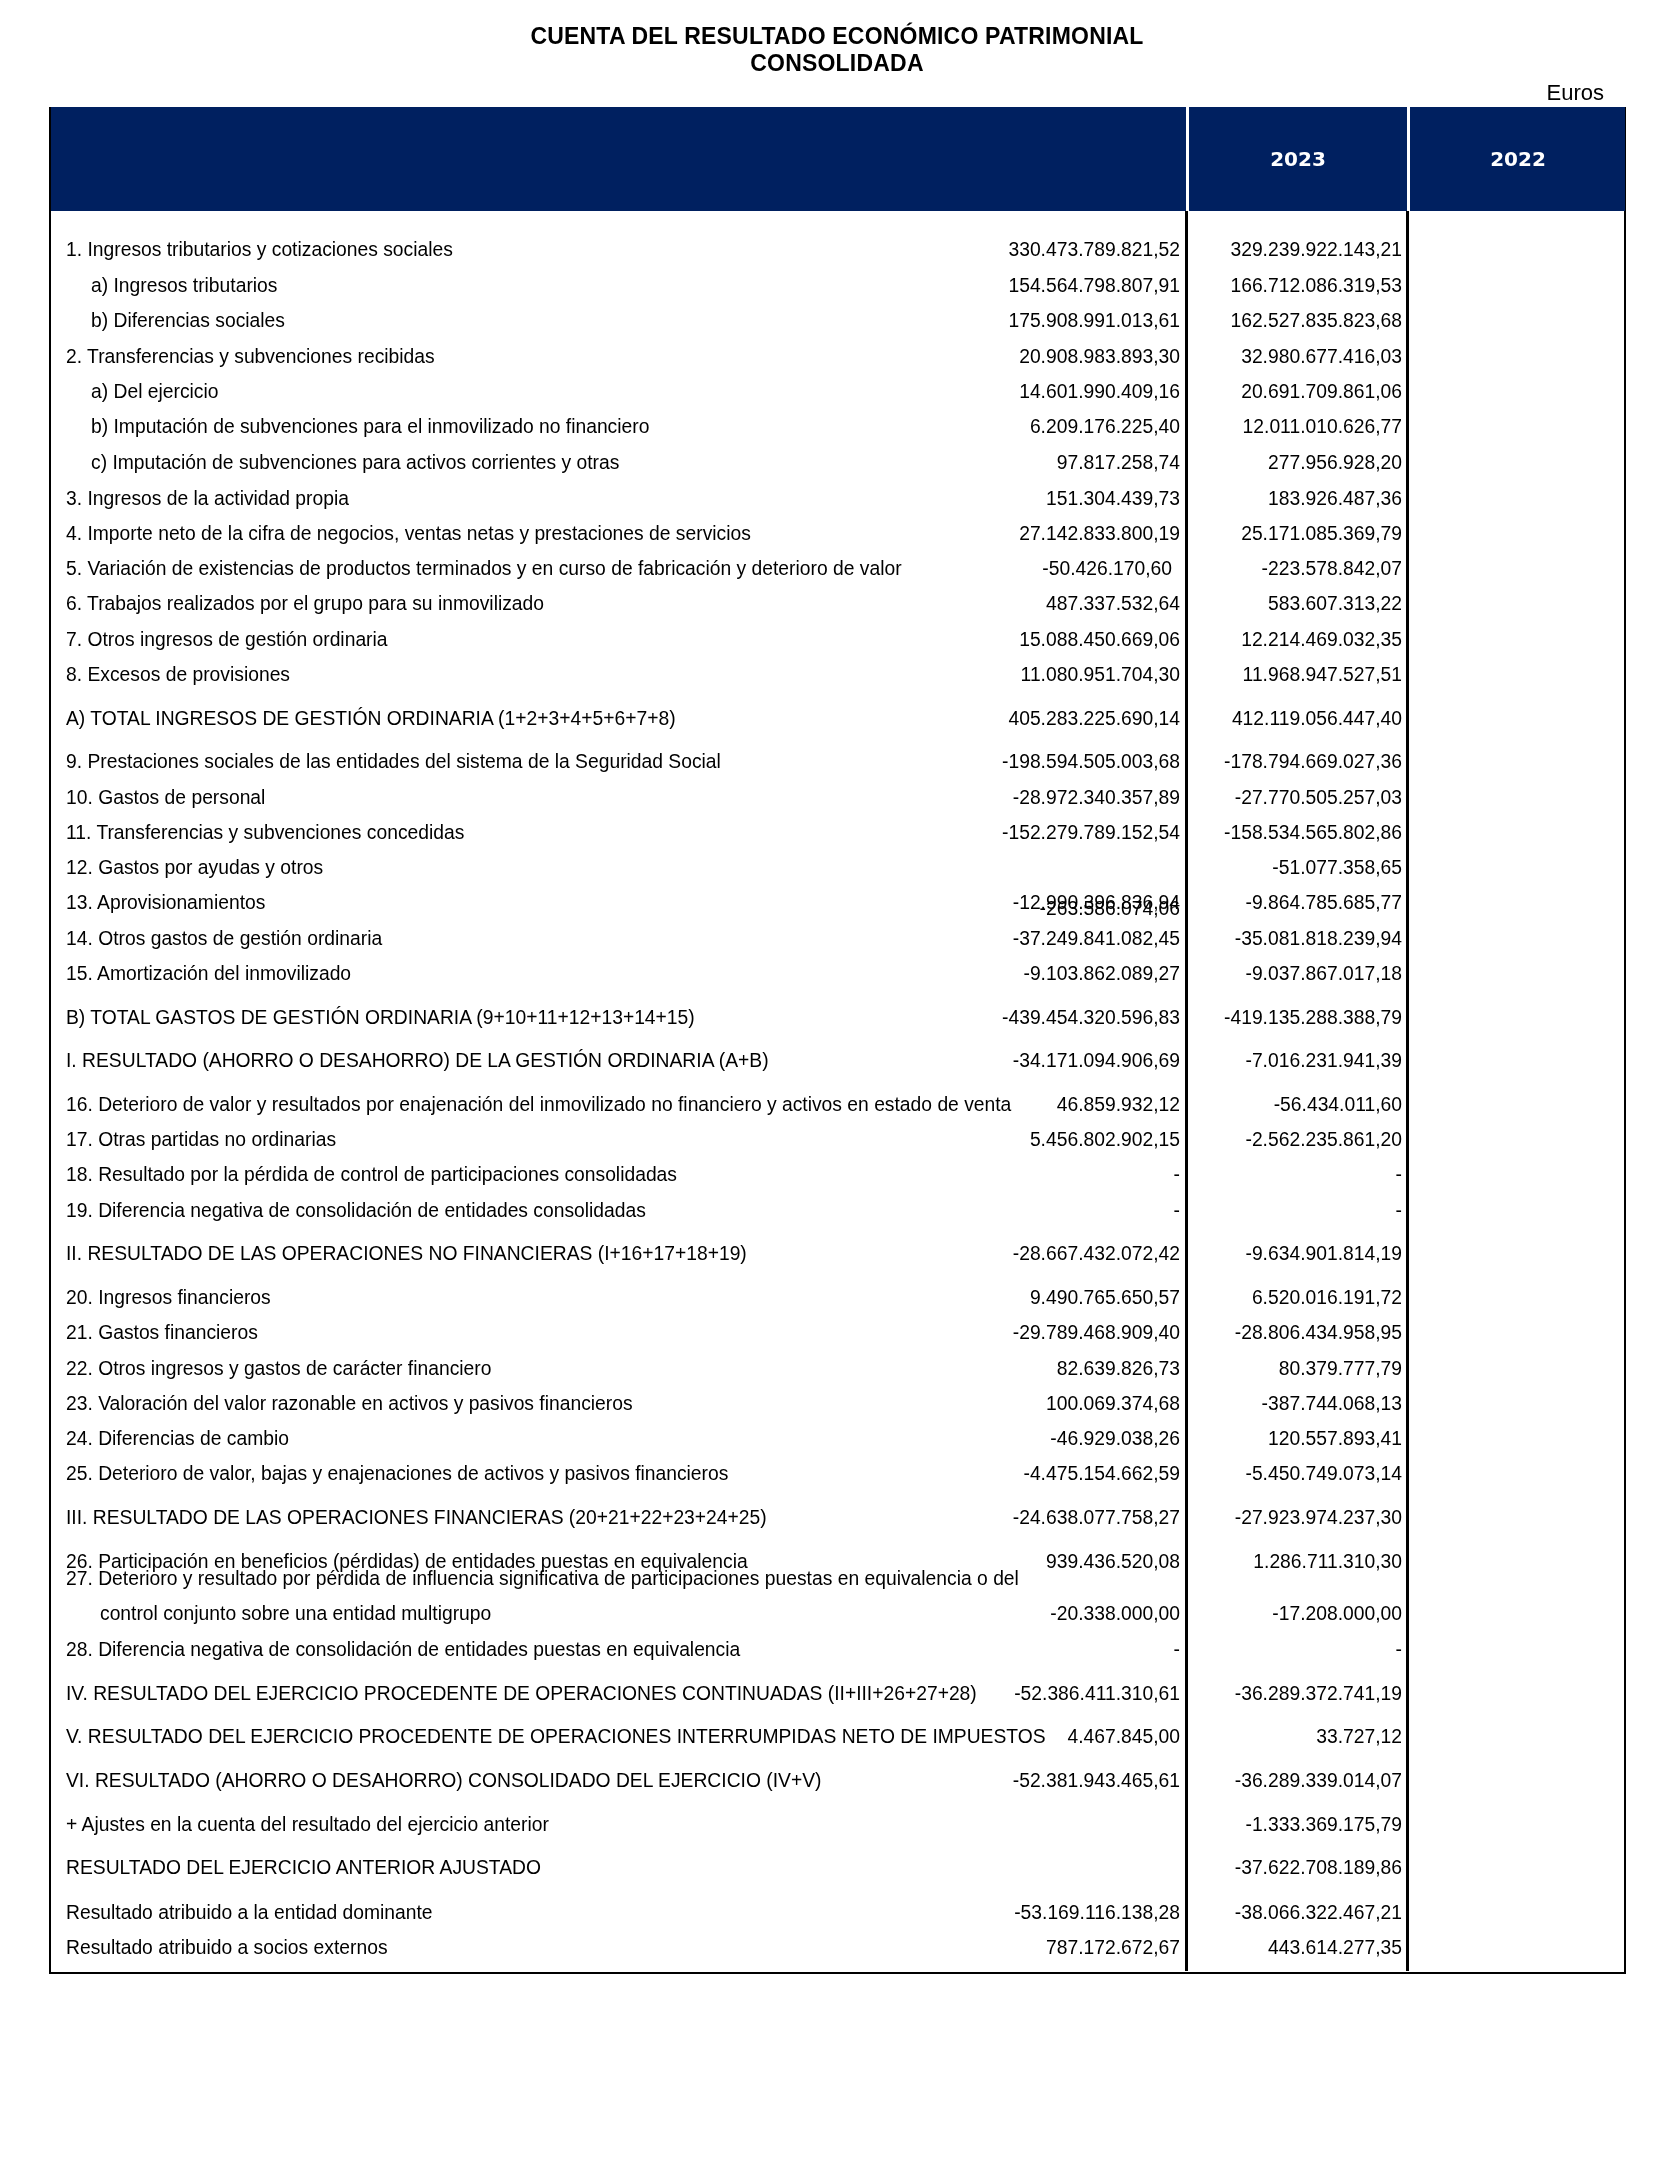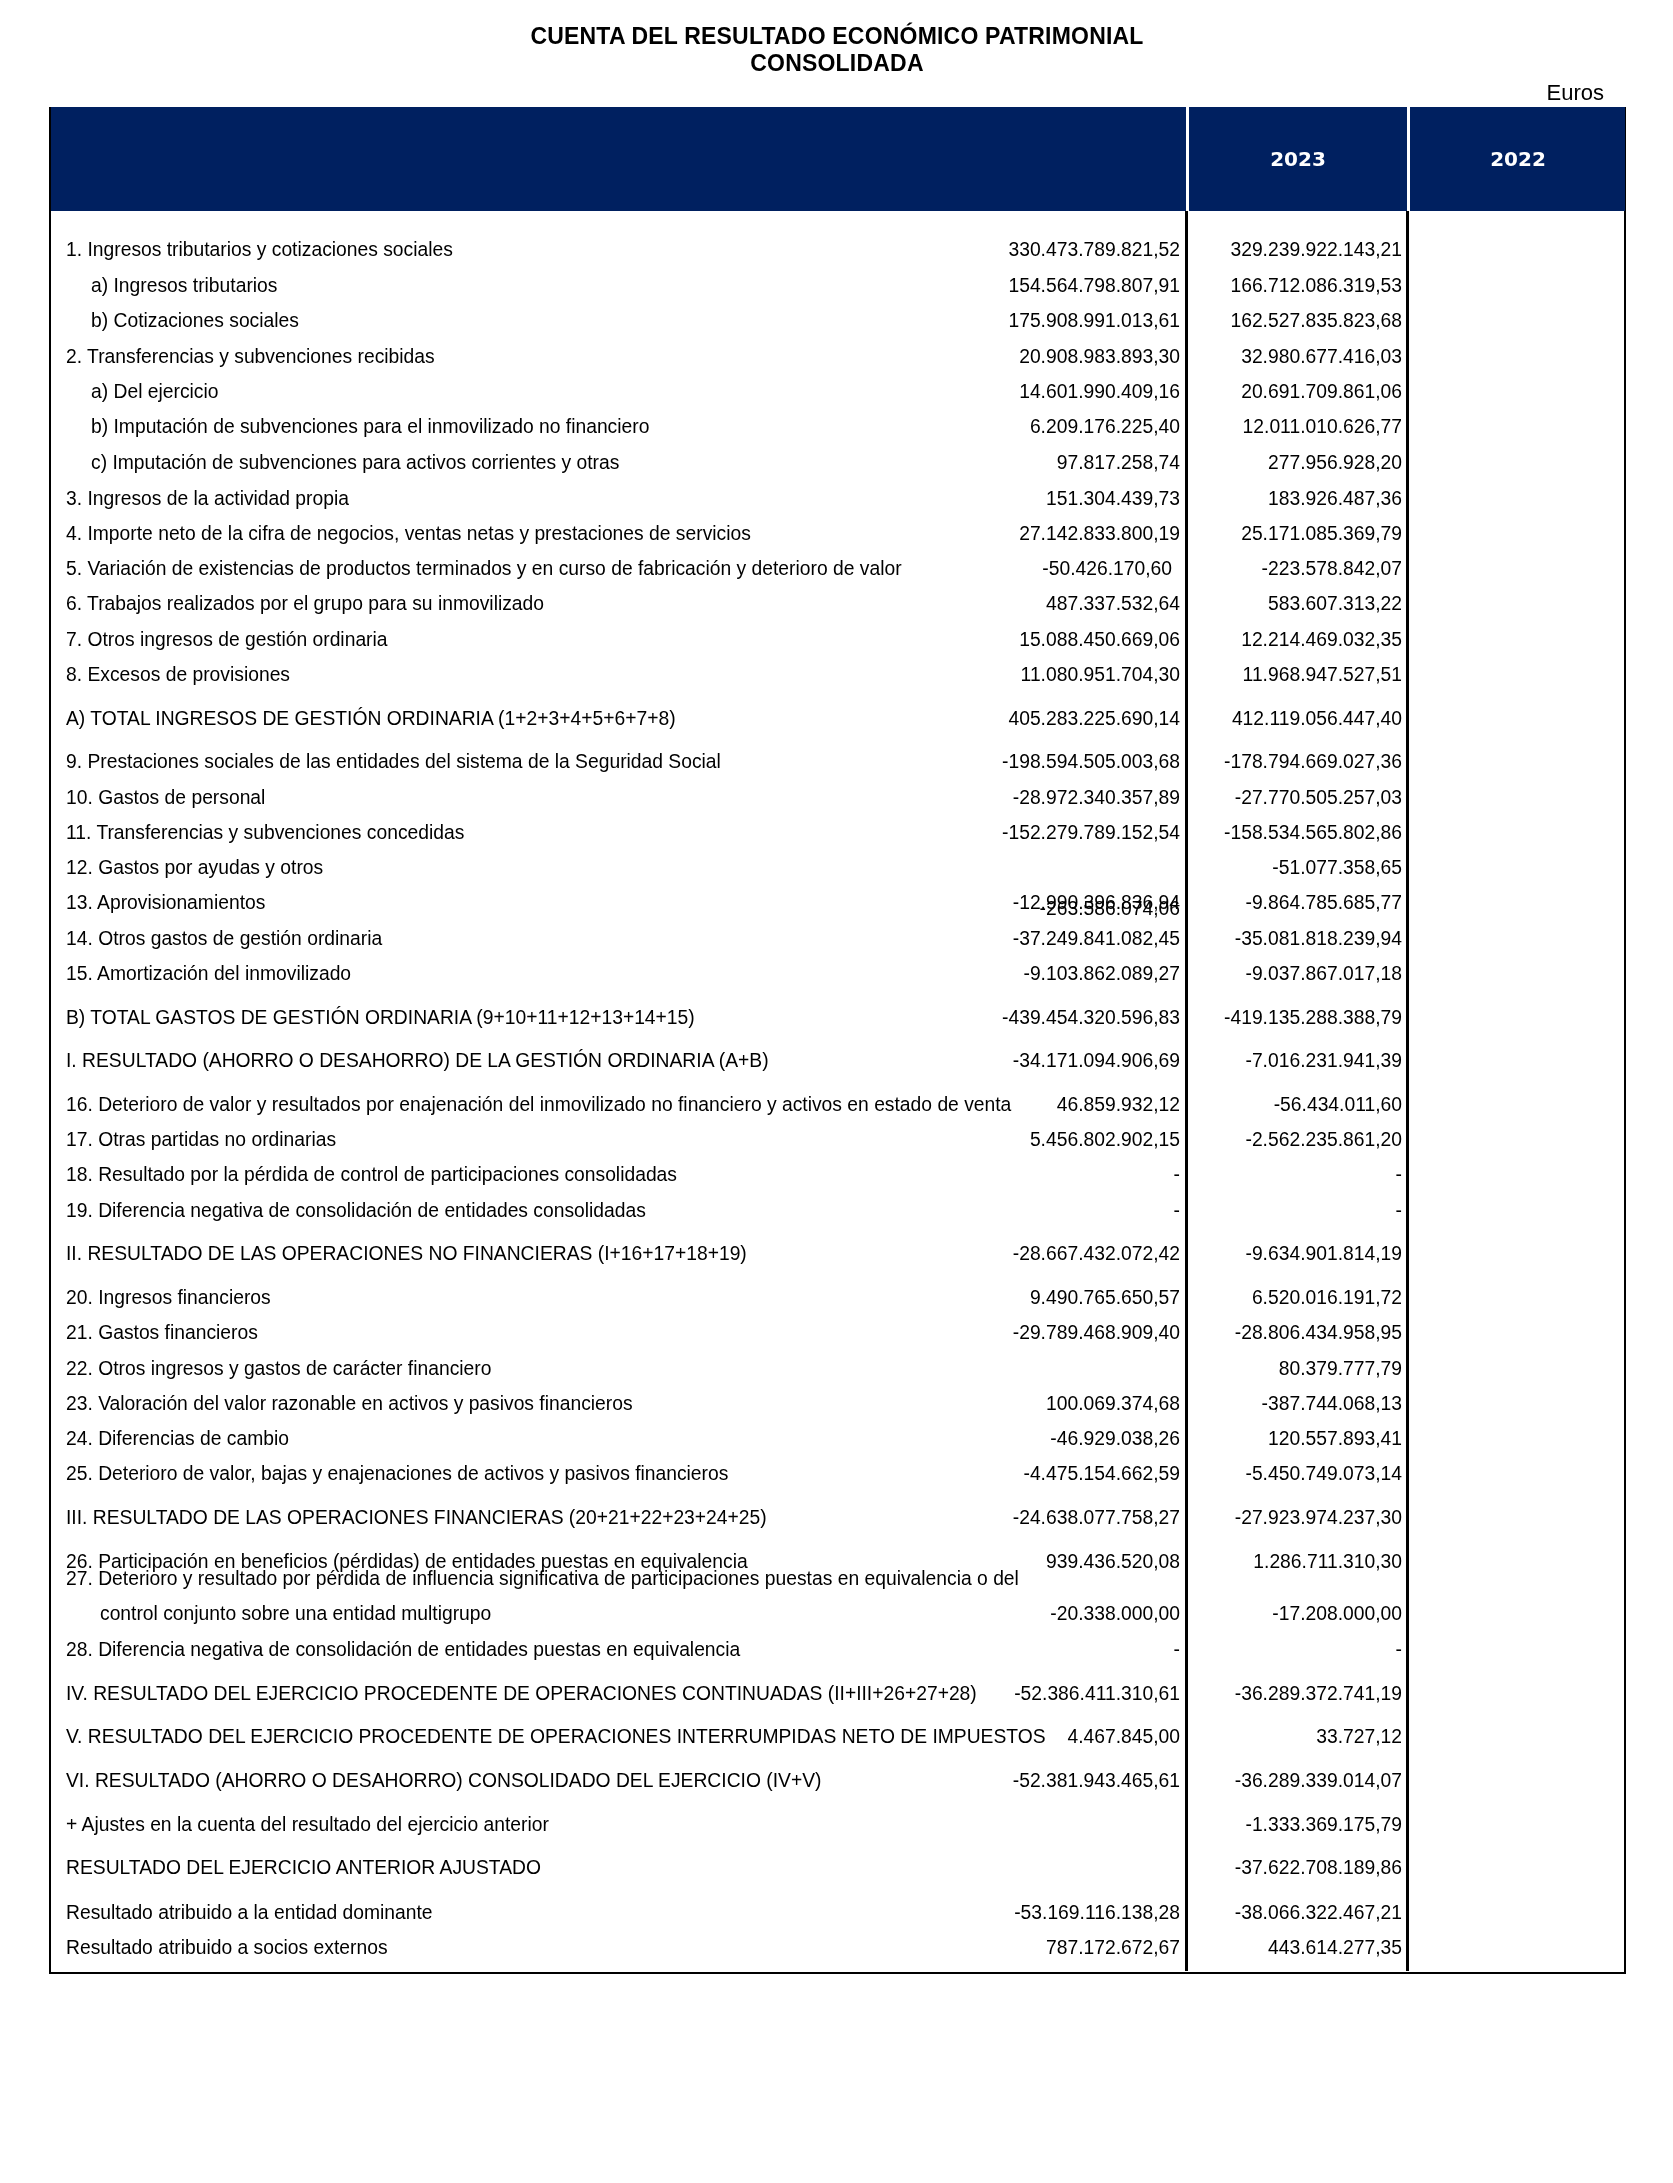--- a/index.html
+++ b/index.html
@@ -46,21 +46,21 @@
         <div class="label"><span>1. Ingresos tributarios y cotizaciones sociales</span></div>
         <div class="v c1" style="left: 34px; width: 1095px;">330.473.789.821,52</div>
         <div class="v c2" style="left: 1092px; width: 259px;">329.239.922.143,21</div>
       </div>
       <div class="row" style="top: 161px;">
         <div class="label indent"><span>a) Ingresos  tributarios</span></div>
         <div class="v c1" style="left: 34px; width: 1095px;">154.564.798.807,91</div>
         <div class="v c2" style="left: 1092px; width: 259px;">166.712.086.319,53</div>
       </div>
       <div class="row" style="top: 196px;">
-        <div class="label indent"><span>b) Cotizaciones  sociales</span></div>
+        <div class="label indent"><span>b) Diferencias  sociales</span></div>
         <div class="v c1" style="left: 34px; width: 1095px;">175.908.991.013,61</div>
         <div class="v c2" style="left: 1092px; width: 259px;">162.527.835.823,68</div>
       </div>
       <div class="row" style="top: 232px;">
         <div class="label"><span>2. Transferencias y subvenciones recibidas</span></div>
         <div class="v c1" style="left: 34px; width: 1095px;">20.908.983.893,30</div>
         <div class="v c2" style="left: 1092px; width: 259px;">32.980.677.416,03</div>
       </div>
       <div class="row" style="top: 267px;">
         <div class="label indent"><span>a) Del ejercicio</span></div>
@@ -187,20 +187,21 @@
         <div class="v c1" style="left: 34px; width: 1095px;">9.490.765.650,57</div>
         <div class="v c2" style="left: 1092px; width: 259px;">6.520.016.191,72</div>
       </div>
       <div class="row" style="top: 1208px;">
         <div class="label"><span>21. Gastos financieros</span></div>
         <div class="v c1" style="left: 34px; width: 1095px;">-29.789.468.909,40</div>
         <div class="v c2" style="left: 1092px; width: 259px;">-28.806.434.958,95</div>
       </div>
       <div class="row" style="top: 1244px;">
         <div class="label"><span>22. Otros ingresos y gastos de carácter financiero</span></div>
+        <div class="v c1" style="left: 34px; width: 1095px;">82.639.826,73</div>
         <div class="v c2" style="left: 1092px; width: 259px;">80.379.777,79</div>
       </div>
       <div class="row" style="top: 1279px;">
         <div class="label"><span>23. Valoración del valor razonable en activos y pasivos financieros</span></div>
         <div class="v c1" style="left: 34px; width: 1095px;">100.069.374,68</div>
         <div class="v c2" style="left: 1092px; width: 259px;">-387.744.068,13</div>
       </div>
       <div class="row" style="top: 1314px;">
         <div class="label"><span>24. Diferencias de cambio</span></div>
         <div class="v c1" style="left: 34px; width: 1095px;">-46.929.038,26</div>

